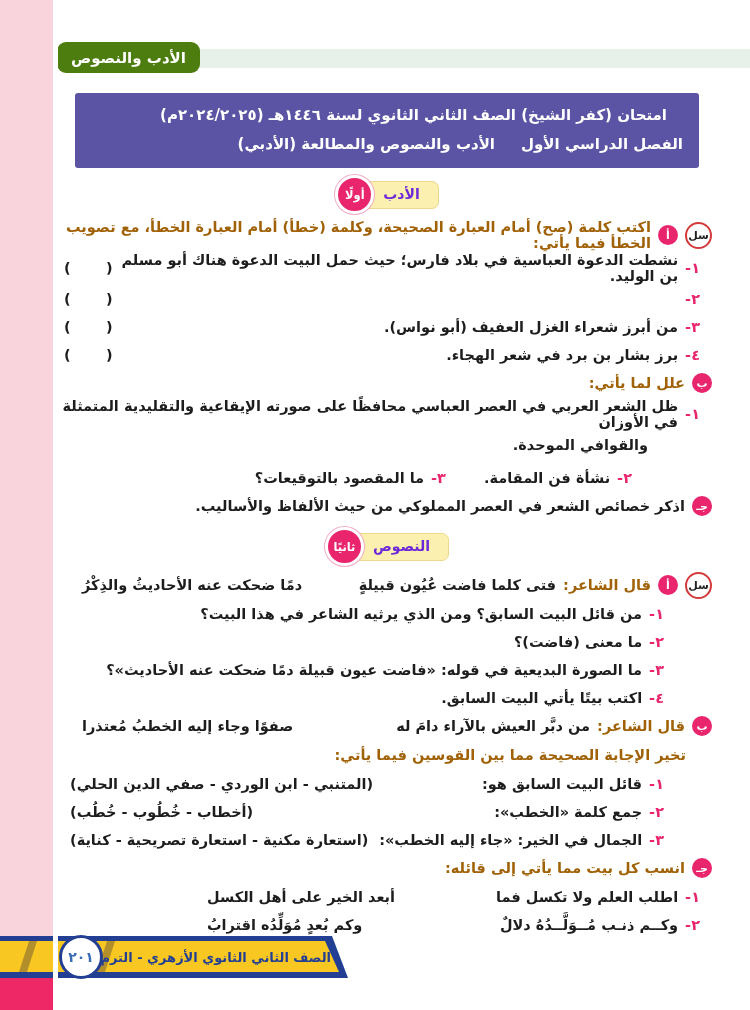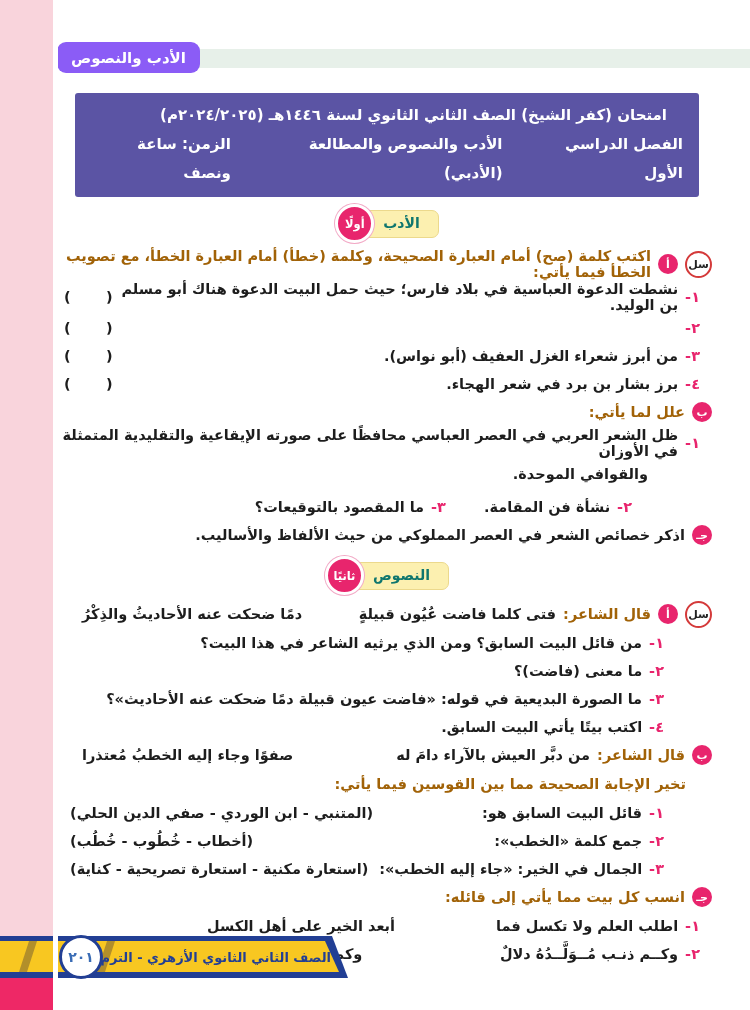--- a/index.html
+++ b/index.html
@@ -12,37 +12,37 @@
   
   .side-strip { position:absolute; left:0; top:0; width:53px; height:100%; background:#f9d4dc; }
   .side-accent { position:absolute; left:0; bottom:0; width:53px; height:34px; background:#ee2866; }
   .gutter { position:absolute; left:53px; top:0; width:5px; height:100%; background:#ffffff; z-index:30; }
 
   
   .topic-row { position:absolute; top:42px; left:0; right:0; height:32px; }
   .topic-strip { position:absolute; top:7px; left:185px; right:0; height:19px; background:#e7f0e9; }
   .topic-tab {
     position:absolute; left:57px; top:0; min-width:140px; height:31px; padding:0 14px;
-    background:#8b5cf6; border-radius:9px; color:#fff; font-size:15px;
+    background:#4d7c0f; border-radius:9px; color:#fff; font-size:15px;
     display:flex; align-items:center; justify-content:center;
   }
 
   .content { position:absolute; left:62px; top:93px; width:650px; }
 
   .exam-header {
     background:#5b54a4; color:#ffffff; margin:0 13px; padding:8px 16px 9px;
     font-size:15px; line-height:29px; border-radius:3px;
   }
   .exam-header .l1 { padding-right:16px; }
   .exam-header .l2 { display:flex; gap:26px; }
 
   .section-badge { display:flex; align-items:center; justify-content:center; margin:7px 0 5px; }
   .badge-box {
     background:#fcf0b0; border:1px solid #ecd98c; border-radius:7px;
-    padding:4px 18px 6px 24px; font-size:14px; color:#0f766e;
+    padding:4px 18px 6px 24px; font-size:14px; color:#6d28d9;
   }
   .ordinal-circle {
     width:39px; height:39px; border-radius:50%; background:#e8256d; color:#fff;
     font-size:11.5px; display:flex; align-items:center; justify-content:center;
     border:3px solid #ffffff; box-shadow:0 0 0 1px #f2a9c6; z-index:2; margin-right:-16px; flex:none;
   }
 
   .q-row { display:flex; align-items:center; gap:7px; min-height:28px; margin-bottom:1px; font-size:14.5px; }
   .sal-circle {
     width:27px; height:27px; border-radius:50%; border:2px solid #d43a3a; background:#fff;
@@ -97,21 +97,20 @@
     </div>
   </div>
 
   <div class="content">
 
     <div class="exam-header">
       <div class="l1">امتحان (كفر الشيخ) الصف الثاني الثانوي لسنة ١٤٤٦هـ (٢٠٢٤/٢٠٢٥م)</div>
       <div class="l2">
         <span>الفصل الدراسي الأول</span>
         <span>الأدب والنصوص والمطالعة (الأدبي)</span>
-        <span>الزمن: ساعة ونصف</span>
       </div>
     </div>
 
     <div class="section-badge">
       <div class="badge-box">
         <span>الأدب</span>
       </div>
       <div class="ordinal-circle">
         <span>أولًا</span>
       </div>

